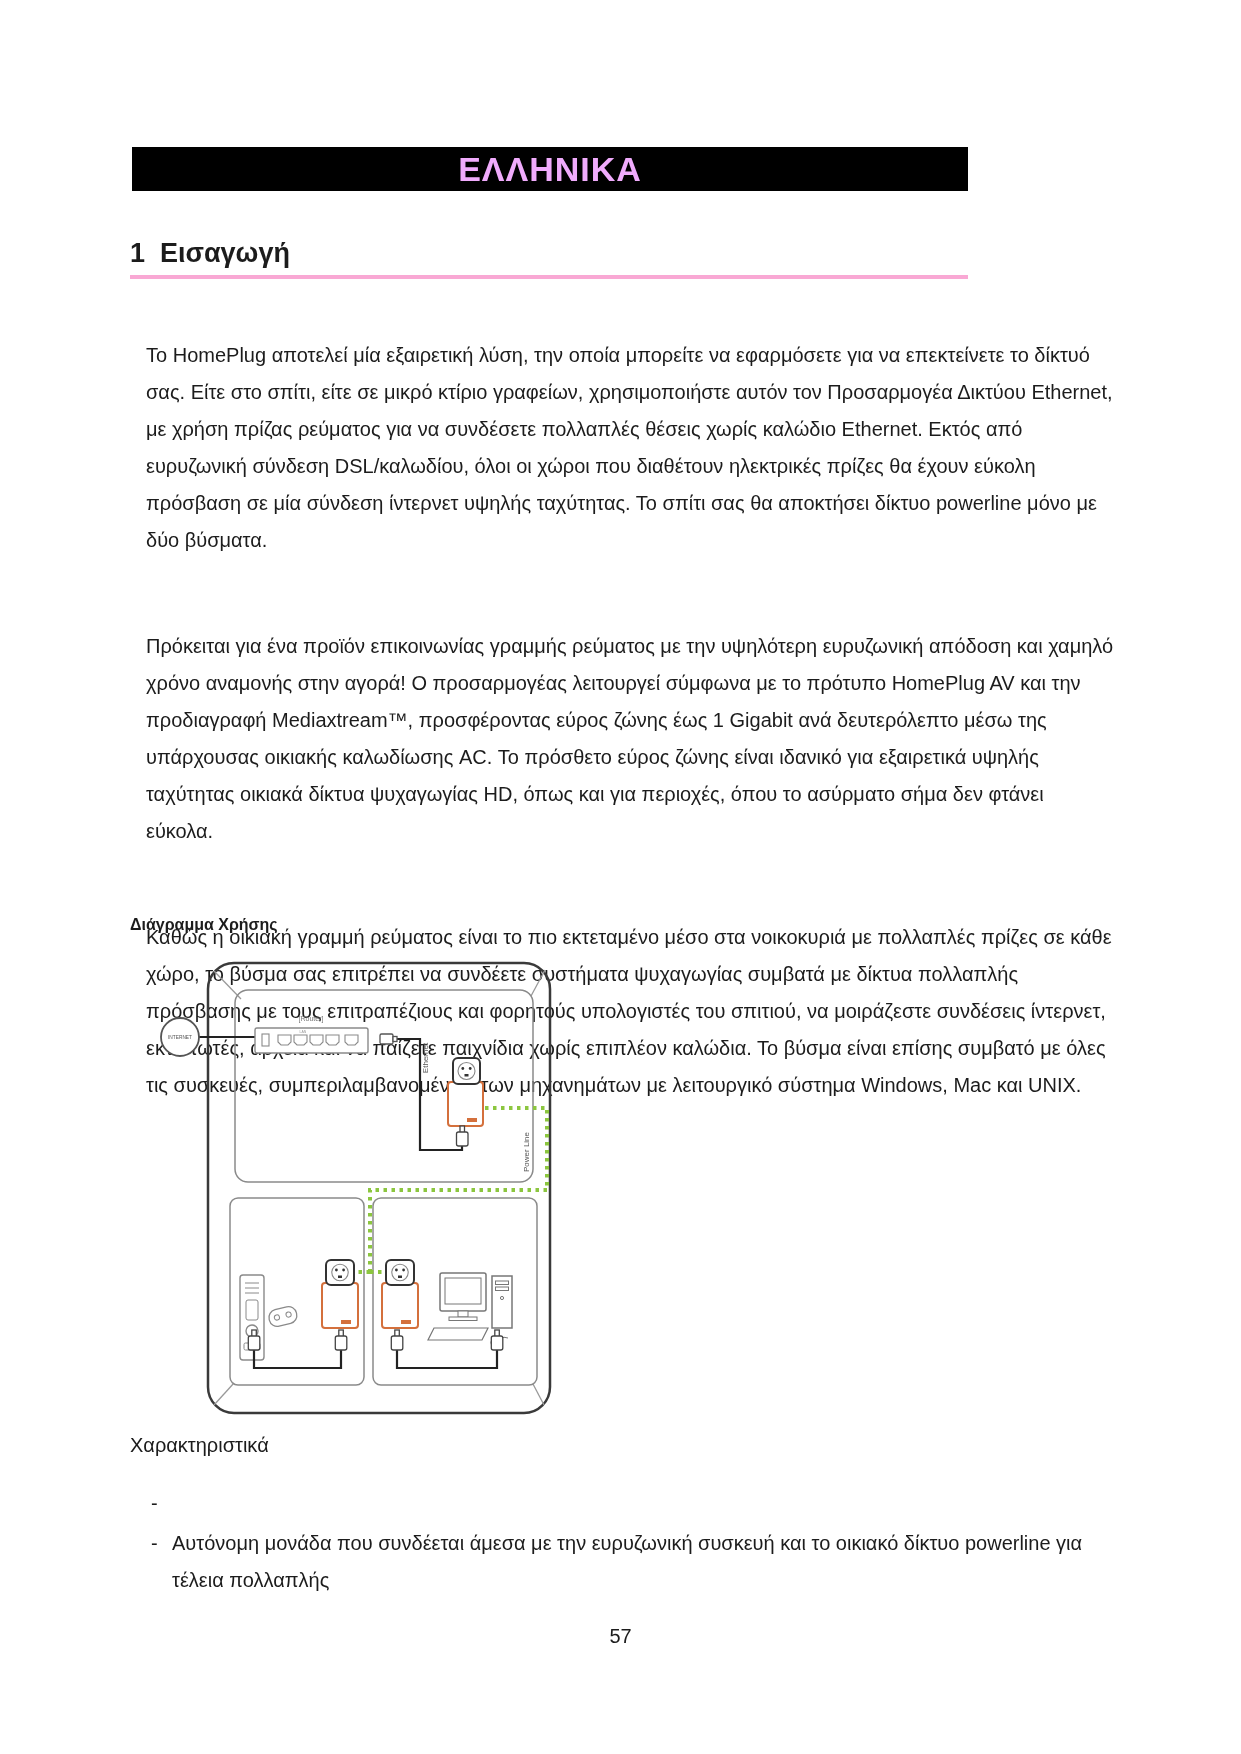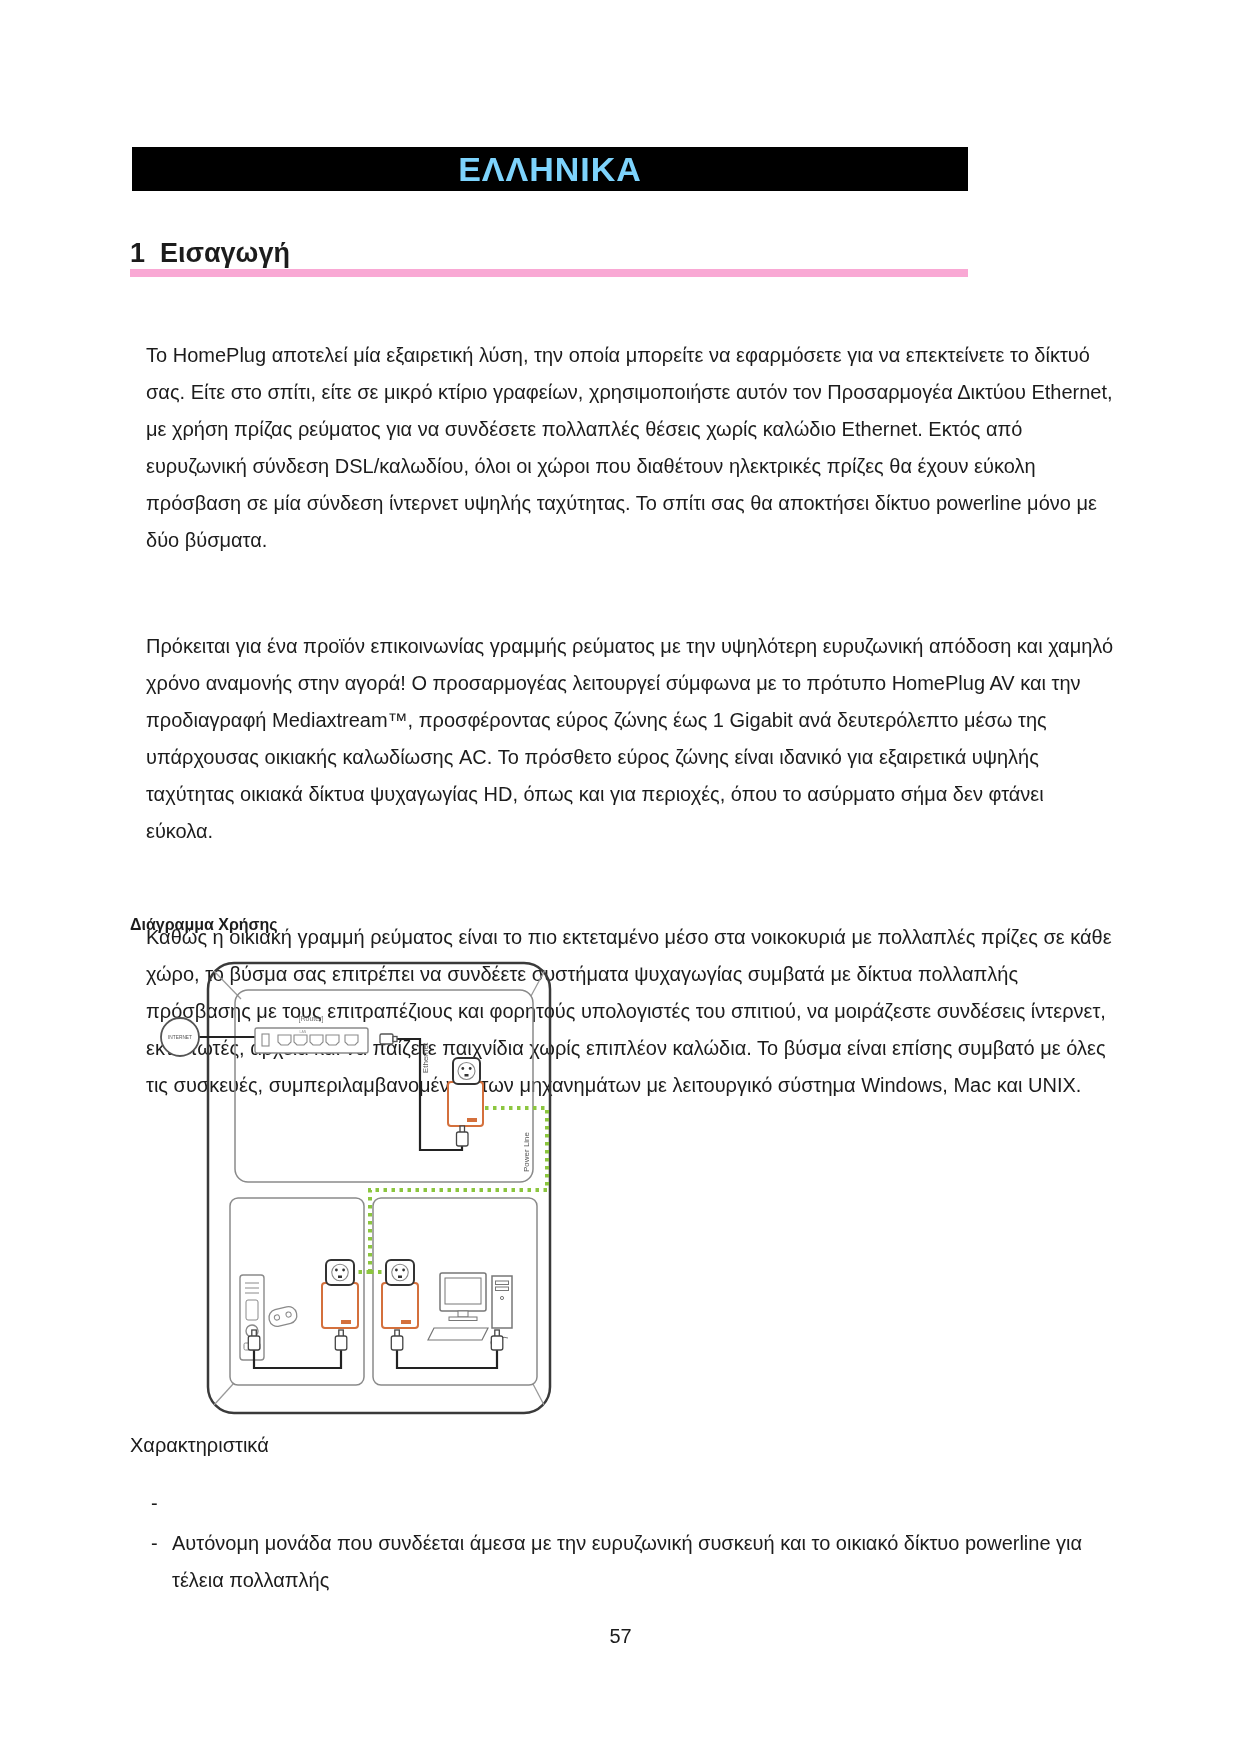--- a/index.html
+++ b/index.html
@@ -2,27 +2,27 @@
 <html><head>
 <meta charset="utf-8">
 <style>
   html,body { margin:0; padding:0; background:#ffffff; }
   .page {
     position:relative; width:1241px; height:1754px; background:#ffffff;
     font-family:"Liberation Sans", sans-serif; color:#1c1c1c; overflow:hidden;
   }
   .banner {
     position:absolute; left:132px; top:147px; width:836px; height:44px;
-    background:#000000; color:#7dd3fc; display:flex; align-items:center; justify-content:center;
+    background:#000000; color:#f0abfc; display:flex; align-items:center; justify-content:center;
     font-size:34px; font-weight:bold; letter-spacing:1px;
   }
   .section-heading {
     position:absolute; left:130px; top:238px; width:838px;
     font-size:27px; font-weight:bold; white-space:pre;
-    border-bottom:8px solid #f9a8d4;
+    padding-bottom:6px; border-bottom:4px solid #f9a8d4;
   }
   .body-copy {
     position:absolute; left:130px; top:284px; width:1005px;
     font-size:20px; line-height:37px; white-space:pre-line;
   }
   .body-copy p { margin:16px; }
   .diagram-heading {
     position:absolute; left:130px; top:916px; font-size:16px; font-weight:bold;
   }
   .diagram-svg { position:absolute; left:140px; top:860px; width:420px; height:560px; }

